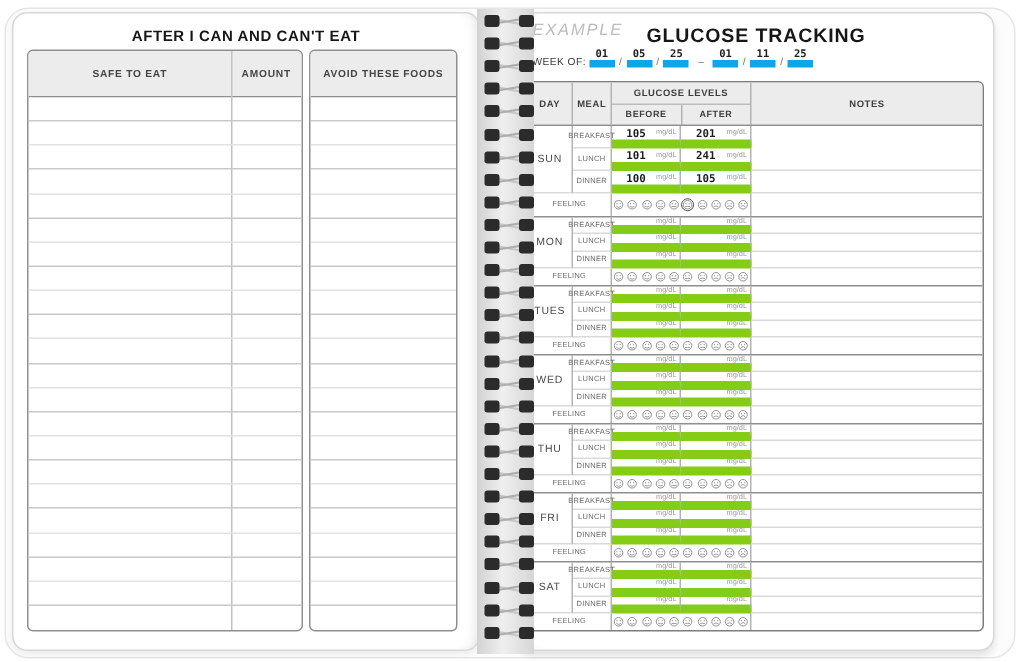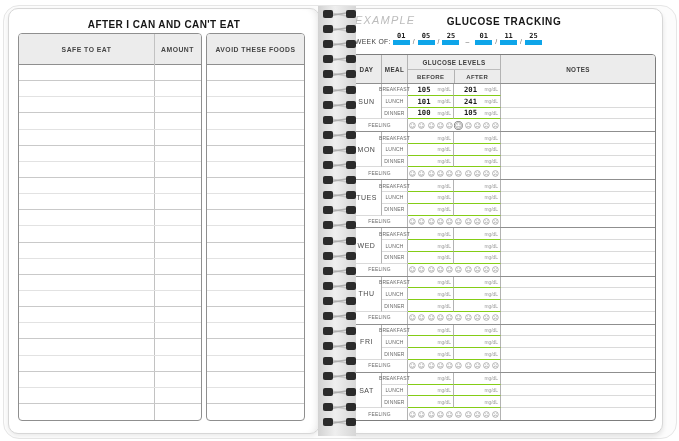--- a/index.html
+++ b/index.html
@@ -35,21 +35,21 @@
   .safe-divider{position:absolute;top:0;bottom:0;left:135px;width:1px;background:#c2c2c2;}
   .ltable-body{position:absolute;top:31px;left:0;right:0;bottom:1px;display:flex;flex-direction:column;}
   .blank-row{flex:1;border-bottom:1px solid var(--line-light,#e2e2e2);}
   .blank-row.dk{border-bottom-color:var(--line-dark,#c9c9c9);}
   .blank-row:last-child{border-bottom:none;}
 
   
   .example-label{position:absolute;left:9px;top:5px;font-size:11px;font-style:italic;
                  letter-spacing:1.2px;color:#bcbcbc;}
   .gt-title{position:absolute;top:7px;left:0;width:100%;text-align:center;
-            font-size:10px;font-weight:bold;letter-spacing:.6px;color:#161616;}
+            font-size:13px;font-weight:bold;letter-spacing:.6px;color:#161616;}
   .week-of{position:absolute;left:9px;top:23px;font-size:6.8px;color:#3c3c3c;
            display:flex;align-items:flex-end;gap:2px;}
   .week-label{letter-spacing:.3px;}
   .date-seg{display:inline-block;min-width:15px;text-align:center;border-bottom:5px solid #0ea5e9;
             font-family:"DejaVu Sans Mono",monospace;font-weight:bold;font-size:7px;color:#202020;
             padding:0 1px 0px 1px;}
   .date-sep{color:#6e6e6e;padding:0 1px;}
   .range-sep{color:#6e6e6e;padding:0 4px;}
   .weights{position:absolute;right:12px;top:16px;text-align:right;font-size:6.4px;color:#3c3c3c;}
   .weight-line{margin-bottom:7px;display:flex;justify-content:flex-end;align-items:flex-end;gap:3px;}
@@ -74,21 +74,21 @@
                        font-size:6px;font-weight:bold;letter-spacing:.4px;color:#3d3d3d;}
   .hd-before{border-right:1px solid #b3b3b3;}
   .gt-days{flex:1;display:flex;flex-direction:column;}
   .day-block{flex:1;display:grid;grid-template-columns:30px 26px 46px 47px 1fr;
              grid-template-rows:1fr 1fr 1fr 1fr;border-top:1px solid #8f8f8f;}
   .c{position:relative;display:flex;align-items:center;justify-content:center;}
   .day-name{border-right:1px solid #b3b3b3;border-bottom:1px solid #dadada;
             font-size:7px;letter-spacing:.5px;color:#4a4a4a;}
   .meal-label{border-right:1px solid #b3b3b3;border-bottom:1px solid #dadada;
               font-size:5px;letter-spacing:.2px;color:#696969;}
-  .val-cell{border-right:1px solid #b3b3b3;border-bottom:1px solid #84cc16;}
+  .val-cell{border-right:1px solid #b3b3b3;border-bottom:6px solid #84cc16;}
   .val{font-family:"DejaVu Sans Mono",monospace;font-size:7.2px;font-weight:bold;
        color:#1d1d1d;margin-right:13px;}
   .unit{position:absolute;right:2px;top:50%;transform:translateY(-50%);
         font-size:4.9px;color:#9a9a9a;}
   .note-cell{border-bottom:1px solid #dadada;justify-content:flex-start;padding-left:4px;}
   .note-text{font-family:"DejaVu Sans Mono",monospace;font-size:6.8px;color:#1d1d1d;white-space:nowrap;}
   .feeling-label{border-right:1px solid #b3b3b3;font-size:4.9px;letter-spacing:.2px;color:#696969;}
   .faces-cell{border-right:1px solid #b3b3b3;gap:0.5px;}
   .feeling-note{border-bottom:none;}
 </style>

